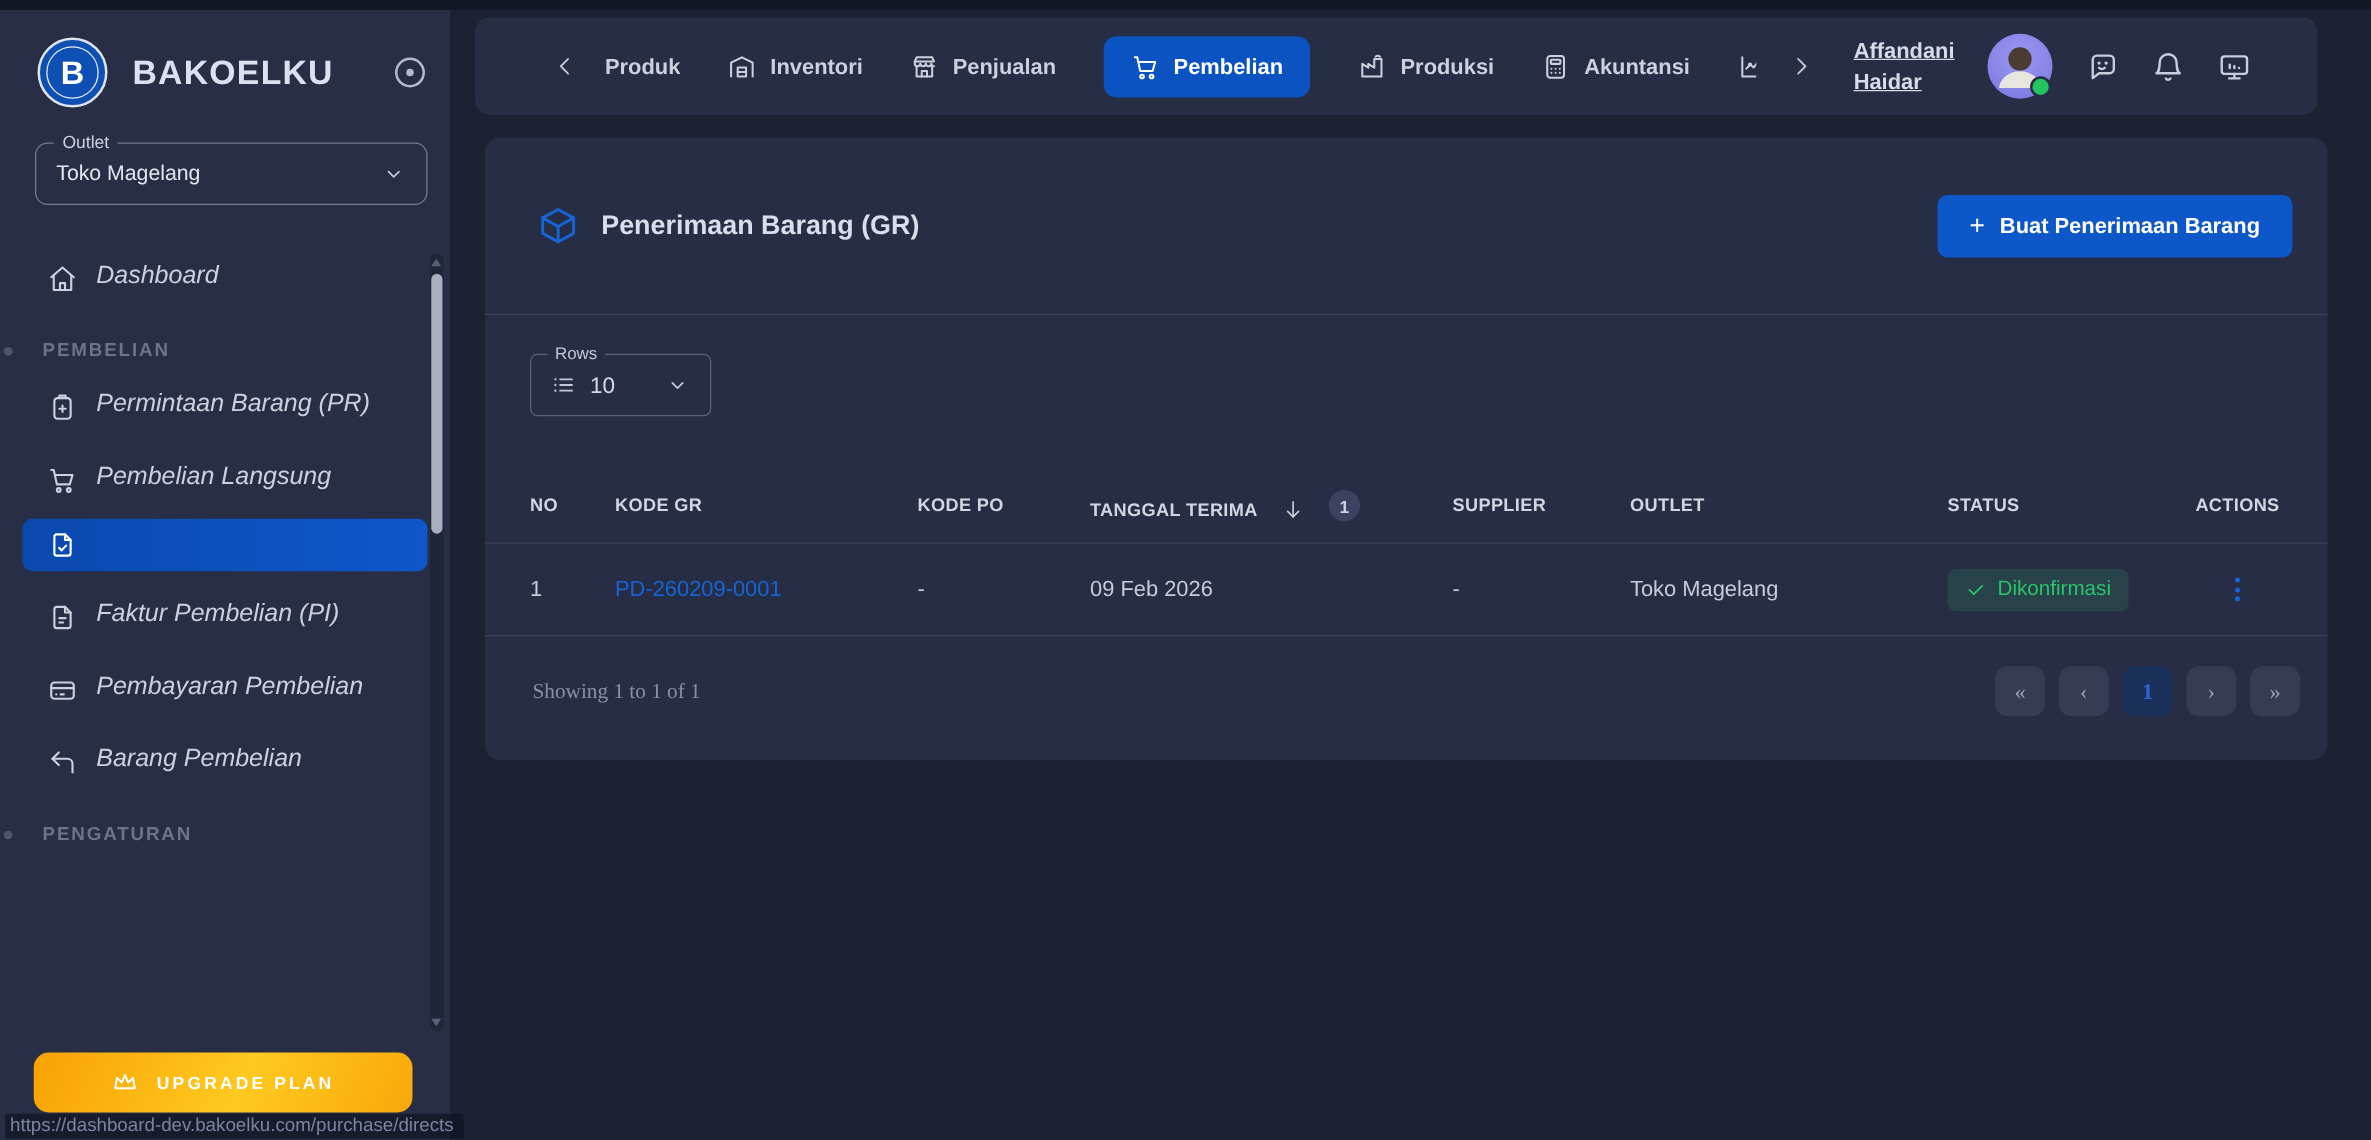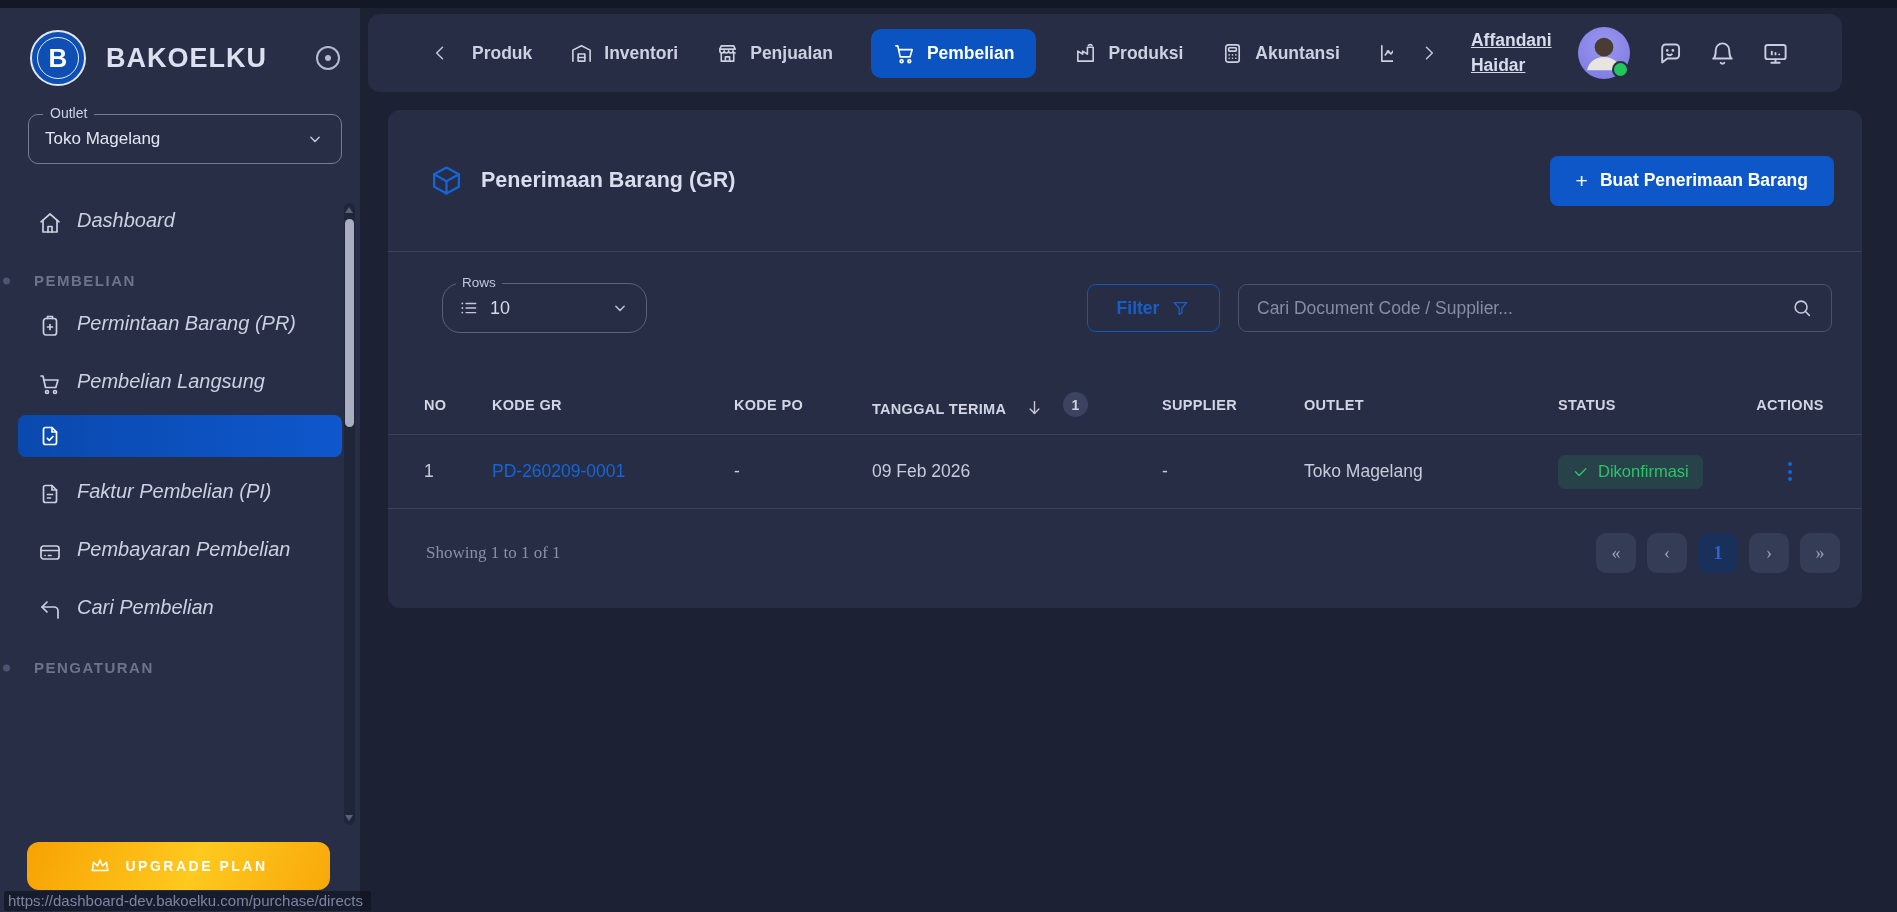--- a/index.html
+++ b/index.html
@@ -71,21 +71,21 @@
   .scroll-arrow.up { top:4px; border-bottom:6px solid #5a6078; }
   .scroll-arrow.down { bottom:4px; border-top:6px solid #5a6078; }
 
   .statusbar-url {
     position:absolute; left:4px; bottom:1px; font-size:15px; color:#7d84a2;
     background:rgba(16,19,31,.65); padding:1px 8px 2px 4px; border-radius:2px;
   }
 
   
   .topbar {
-    position:absolute; left:368px; top:14px; width:1474px; height:78px;
+    position:absolute; left:380px; top:14px; width:1474px; height:78px;
     background:#272d44; border-radius:12px;
     display:flex; align-items:center; padding:0 24px 0 62px;
   }
   .nav-chev { color:#c6cad8; display:flex; cursor:pointer; }
   .nav-chev svg { width:20px; height:20px; }
   .nav-tabs { display:flex; align-items:center; gap:38px; }
   .nav-tab { display:flex; align-items:center; gap:11px; font-size:17.5px; font-weight:bold; color:#ccd0e0; cursor:pointer; white-space:nowrap; }
   .nav-tab svg { width:23px; height:23px; }
   .nav-tab.active { background:#0b53c0; color:#fff; border-radius:10px; padding:13px 22px; }
   .clip-icon { width:15px; overflow:hidden; color:#ccd0e0; flex:0 0 auto; }
@@ -108,21 +108,21 @@
   .title-icon svg { width:33px; height:33px; }
   .page-title { margin-left:18px; font-size:21.5px; font-weight:bold; color:#dadded; }
   .create-btn {
     margin-left:auto; height:50px; padding:0 26px; border-radius:8px; border:none;
     background:#0d57c8; color:#fff; font-size:17.5px; font-weight:bold;
     display:flex; align-items:center; gap:12px; cursor:pointer; font-family:inherit;
   }
   .create-btn .plus { font-size:21px; font-weight:normal; line-height:1; }
 
   .controls { display:flex; align-items:center; padding:0 30px 0 36px; margin-top:31px; }
-  .rows-field { width:205px; height:50px; border:1px solid #5c627a; border-radius:18px; position:relative; display:flex; align-items:center; padding:0 16px; cursor:pointer;margin-left:18px; }
+  .rows-field { width:145px; height:50px; border:1px solid #5c627a; border-radius:6px; position:relative; display:flex; align-items:center; padding:0 16px; cursor:pointer; }
   .rows-label { position:absolute; top:-9px; left:13px; background:#272d44; padding:0 6px; font-size:13.5px; color:#c3c7da; }
   .rows-field svg { width:20px; height:20px; color:#c3c7da; }
   .rows-value { font-size:18px; color:#d5d8e6; margin-left:11px; }
   .rows-chev { margin-left:auto; display:flex; color:#c3c7da; }
   .controls-right { margin-left:auto; display:flex; align-items:center; gap:18px; }
   .filter-btn {
     width:133px; height:48px; border:1px solid #0f5ac6; border-radius:9px; background:transparent;
     color:#1663d6; font-size:17.5px; font-weight:bold; display:flex; align-items:center; justify-content:center;
     gap:12px; cursor:pointer; opacity:.92; font-family:inherit;
   }
@@ -249,21 +249,21 @@
           <span>Pembayaran Pembelian</span>
         </span>
     </div>
 
     <div class="menu-item">
       <svg class="ic" viewBox="0 0 24 24">
           <polyline points="9 14 4 9 9 4"></polyline>
           <path d="M20 20v-7a4 4 0 0 0-4-4H4"></path>
         </svg>
       <span class="mi-label">
-          <span>Cari Pembelian</span>
+          <span>Barang Pembelian</span>
         </span>
     </div>
 
     <div class="menu-section">PENGATURAN</div>
   </nav>
 
   <button class="upgrade-btn">
     <svg class="ic" viewBox="0 0 24 24">
         <path d="M3.5 17 5 8l4.3 4L12 5.5 14.7 12 19 8l1.5 9z"></path>
       </svg>
@@ -399,37 +399,20 @@
           <path d="M8.5 6.5H20M8.5 12H20M8.5 17.5H20"></path>
           <path d="M4 6.5h.01M4 12h.01M4 17.5h.01" stroke-width="2.2"></path>
         </svg>
       <span class="rows-value">10</span>
       <span class="rows-chev">
         <svg class="ic" viewBox="0 0 24 24" width="19" height="19">
             <path d="m7 10 5 5 5-5"></path>
           </svg>
       </span>
     </div>
-    <div class="controls-right">
-      <button class="filter-btn">
-        <span>Filter</span>
-        <svg class="ic" viewBox="0 0 24 24">
-            <path d="M4 4.5h16l-6.3 7.2v5.8l-3.4 2v-7.8z"></path>
-          </svg>
-      </button>
-      <div class="search-box">
-        <input type="text" placeholder="Cari Document Code / Supplier..." style="">
-        <span class="search-icon">
-          <svg class="ic" viewBox="0 0 24 24">
-              <circle cx="11" cy="11" r="6.5"></circle>
-              <path d="m15.8 15.8 4.2 4.2"></path>
-            </svg>
-        </span>
-      </div>
-    </div>
   </div>
 
   <div class="trow thead">
     <span>NO</span>
     <span>KODE GR</span>
     <span>KODE PO</span>
     <span class="th-sort">
       <span>TANGGAL TERIMA</span>
       <svg class="ic" viewBox="0 0 24 24">
           <path d="M12 4.5v15"></path>

